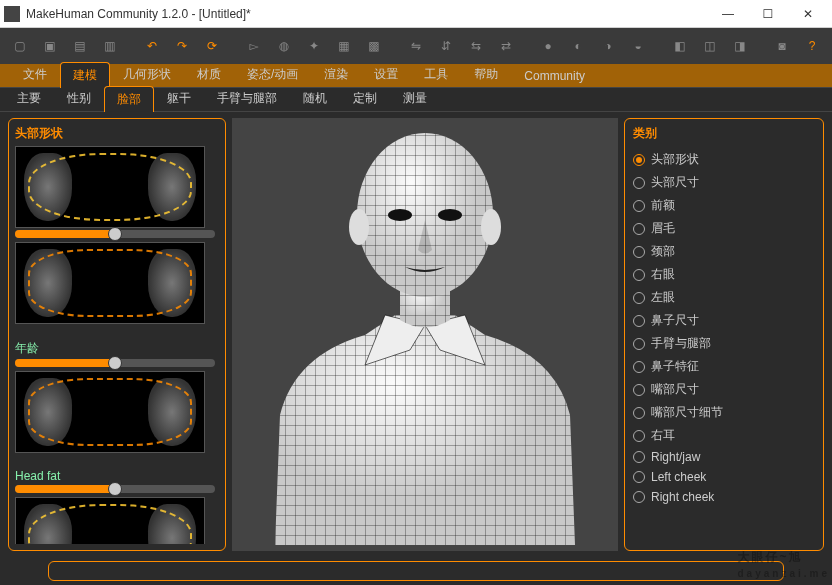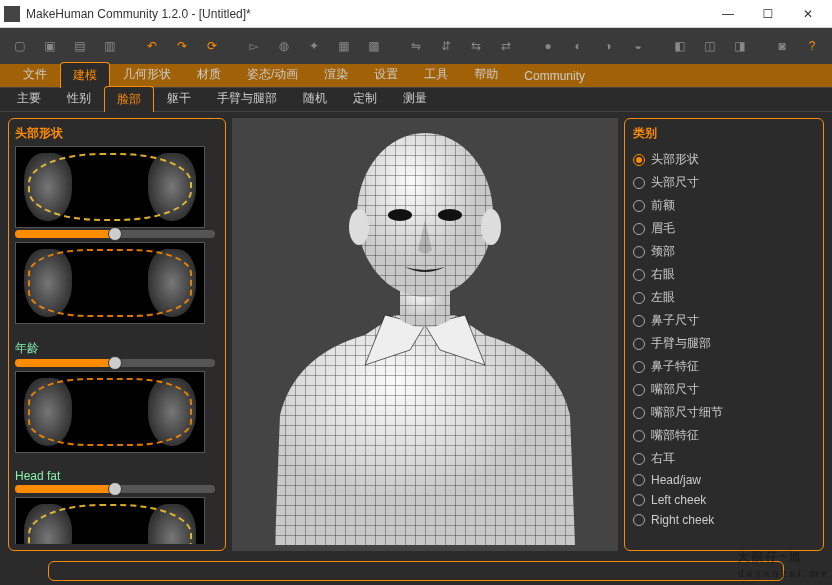--- a/index.html
+++ b/index.html
@@ -263,29 +263,25 @@
           <div class="radio-item">
             <span class="radio-o"></span>
             <span>嘴部尺寸</span>
           </div>
           <div class="radio-item">
             <span class="radio-o"></span>
             <span>嘴部尺寸细节</span>
           </div>
           <div class="radio-item">
             <span class="radio-o"></span>
-            <span>嘴部特征</span>
-          </div>
-          <div class="radio-item">
-            <span class="radio-o"></span>
             <span>右耳</span>
           </div>
           <div class="radio-item">
             <span class="radio-o"></span>
-            <span>Head/jaw</span>
+            <span>Right/jaw</span>
           </div>
           <div class="radio-item">
             <span class="radio-o"></span>
             <span>Left cheek</span>
           </div>
           <div class="radio-item">
             <span class="radio-o"></span>
             <span>Right cheek</span>
           </div>
         </div>

